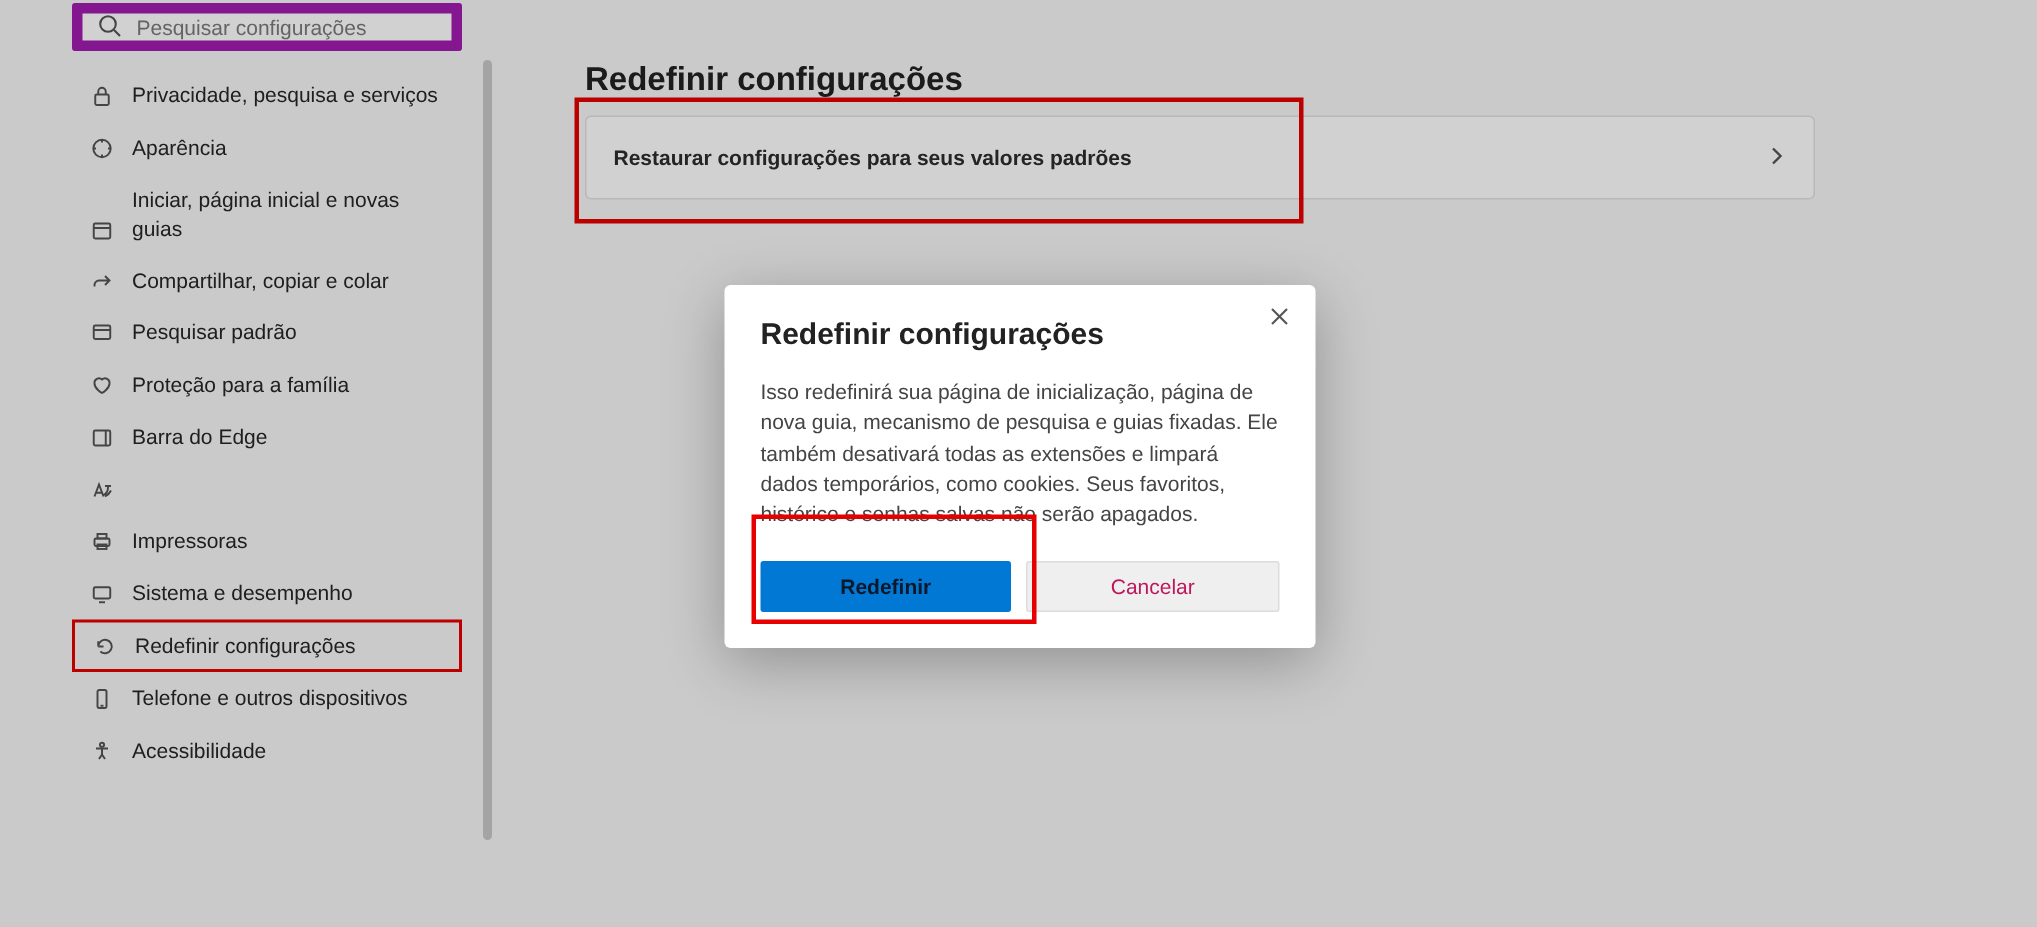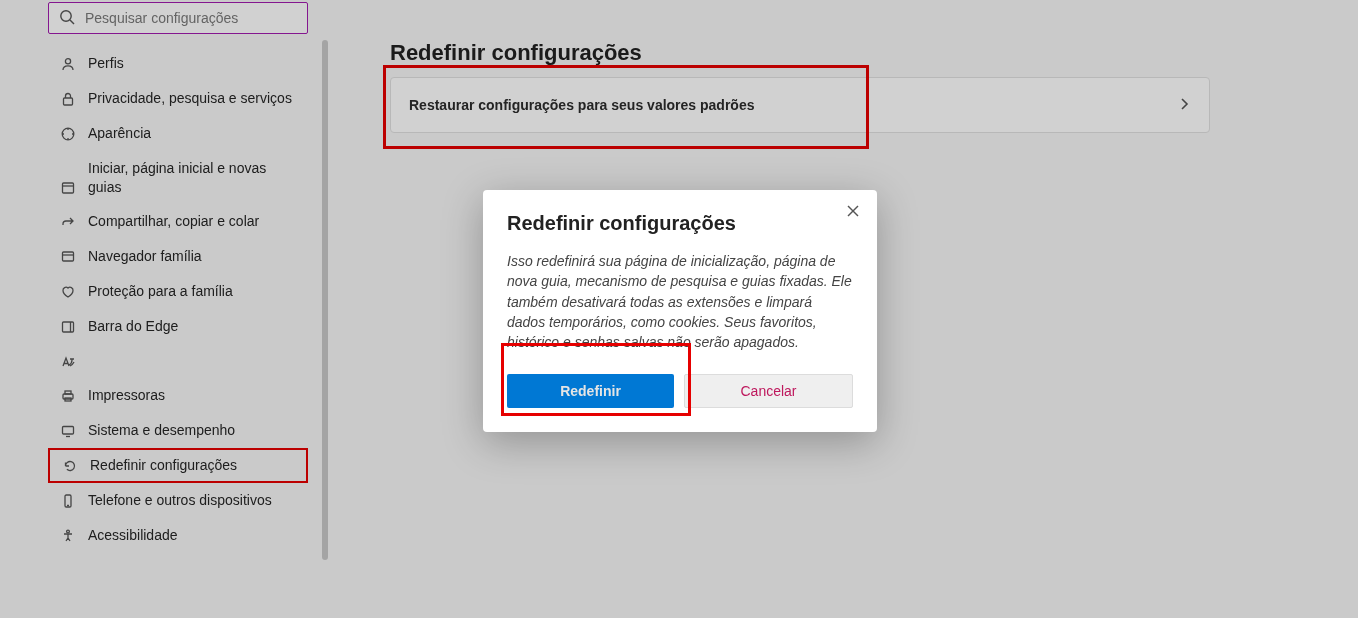--- a/index.html
+++ b/index.html
@@ -28,21 +28,21 @@
       background: #f7f7f7;
       padding-left: 48px;
       padding-top: 2px;
     }
     .search-box {
       display: flex;
       align-items: center;
       height: 32px;
       width: 260px;
       background: #ffffff;
-      border: 1px solid #a21caf;
+      border: 7px solid #a21caf;
       border-radius: 2px;
       padding: 0 10px;
       margin-top: 0;
       margin-bottom: 12px;
     }
     .search-box svg { width: 16px; height: 16px; fill: none; stroke: #555; stroke-width: 1.4; }
     .search-box .ph { margin-left: 10px; color: #7a7a7a; font-size: 14px; }
     .nav { list-style: none; }
     .nav li {
       display: flex;
@@ -143,41 +143,40 @@
       font-size: 20px;
       font-weight: 600;
       color: #222;
       margin-bottom: 16px;
     }
     .dialog-body {
       font-size: 14px;
       color: #444;
       line-height: 1.45;
       margin-bottom: 22px;
-      font-style: italic;
     }
     .dialog-buttons {
       display: flex;
       gap: 10px;
       position: relative;
     }
     .btn {
       flex: 1;
       height: 34px;
       border-radius: 2px;
       border: none;
       font-size: 14px;
       cursor: pointer;
       display: inline-flex;
       align-items: center;
       justify-content: center;
     }
     .btn-primary {
       background: #0078d4;
-      color: #e5e5e5;
+      color: #0f172a;
       font-weight: 600;
     }
     .btn-secondary {
       background: #efefef;
       color: #be185d;
       border: 1px solid #dcdcdc;
     }
     .primary-redbox {
       position: absolute;
       left: -6px;
@@ -198,29 +197,20 @@
           <circle cx="7" cy="7" r="5.2"></circle>
           <line x1="11" y1="11" x2="15" y2="15"></line>
         </svg>
     </span>
     <span class="ph">Pesquisar configurações</span>
   </div>
   <ul class="nav">
     <li>
       <span class="icon">
           <svg viewBox="0 0 16 16">
-            <circle cx="8" cy="5.2" r="2.6"></circle>
-            <path d="M3 14c0-2.6 2.2-4.2 5-4.2s5 1.6 5 4.2"></path>
-          </svg>
-        </span>
-      <span class="label">Perfis</span>
-    </li>
-    <li>
-      <span class="icon">
-          <svg viewBox="0 0 16 16">
             <rect x="3.5" y="7" width="9" height="7" rx="1"></rect>
             <path d="M5.5 7V5a2.5 2.5 0 0 1 5 0v2"></path>
           </svg>
         </span>
       <span class="label">Privacidade, pesquisa e serviços</span>
     </li>
     <li>
       <span class="icon">
           <svg viewBox="0 0 16 16">
             <circle cx="8" cy="8" r="5.8"></circle>
@@ -246,21 +236,21 @@
         </span>
       <span class="label">Compartilhar, copiar e colar</span>
     </li>
     <li>
       <span class="icon">
           <svg viewBox="0 0 16 16">
             <rect x="2.5" y="3" width="11" height="9" rx="1"></rect>
             <line x1="2.5" y1="6" x2="13.5" y2="6"></line>
           </svg>
         </span>
-      <span class="label">Navegador família</span>
+      <span class="label">Pesquisar padrão</span>
     </li>
     <li>
       <span class="icon">
           <svg viewBox="0 0 16 16">
             <path d="M8 13s-5-2.8-5-6.4A3 3 0 0 1 8 4a3 3 0 0 1 5 2.6C13 10.2 8 13 8 13z"></path>
           </svg>
         </span>
       <span class="label">Proteção para a família</span>
     </li>
     <li>

